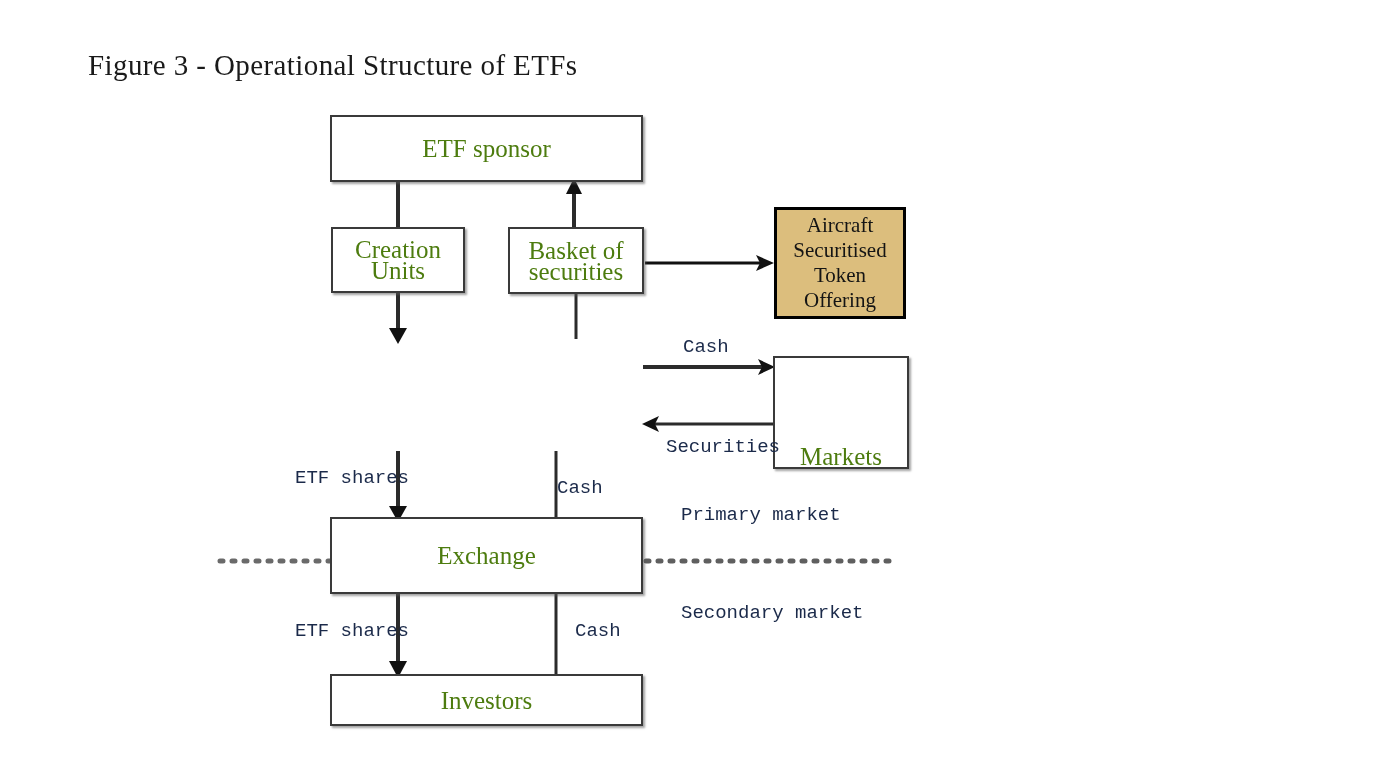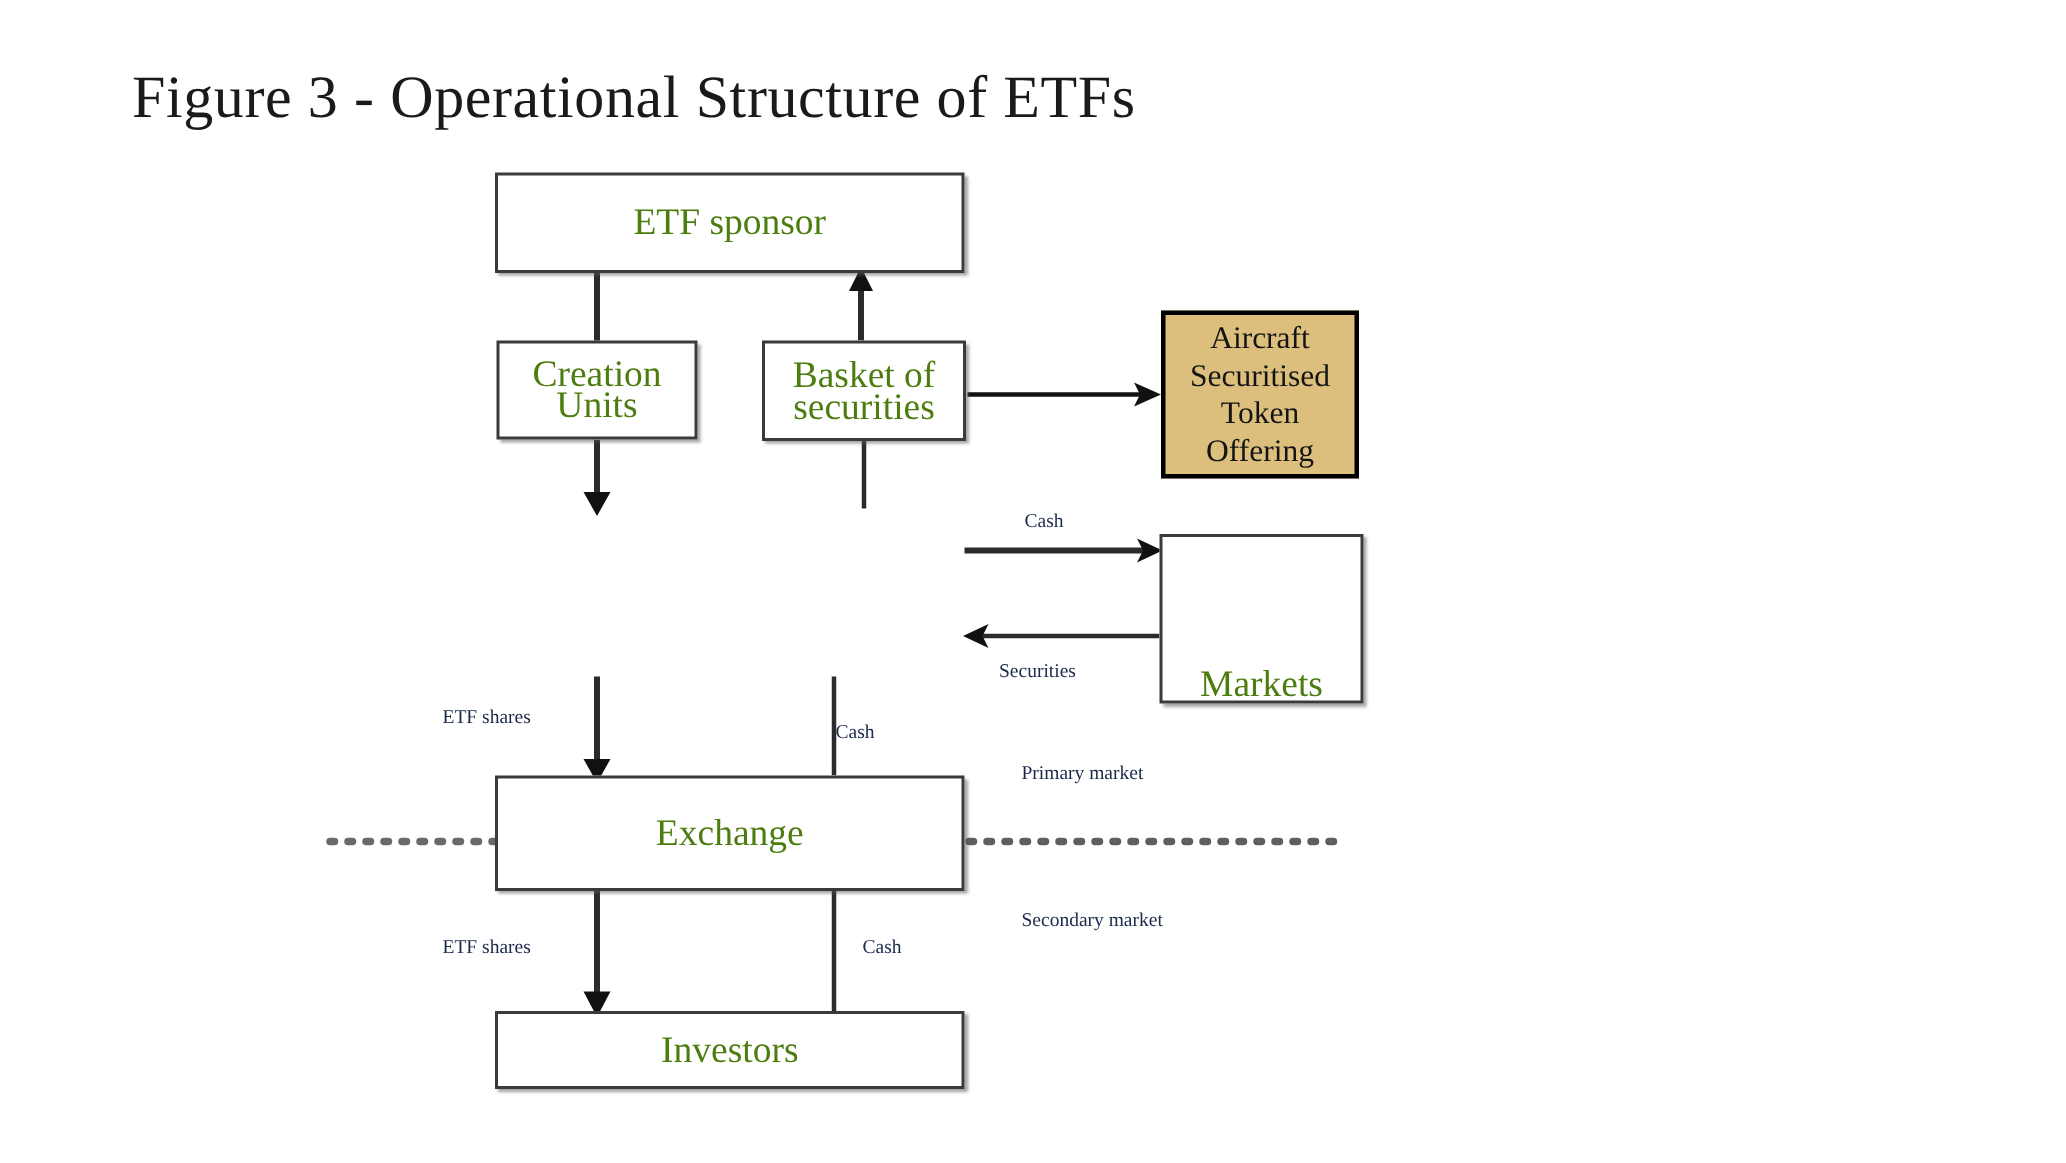--- a/index.html
+++ b/index.html
@@ -16,21 +16,21 @@
     overflow: hidden;
     font-family: "Liberation Serif", "DejaVu Serif", serif;
   }
 
   
   #figure-title {
     position: absolute;
     left: 88px;
     top: 40px;
     font-family: "Liberation Serif", "DejaVu Serif", serif;
-    font-size: 40px;
+    font-size: 29px;
     line-height: 50px;
     color: #1a1a1a;
     letter-spacing: 0.4px;
     white-space: nowrap;
   }
 
   
   #connectors {
     position: absolute;
     left: 0;
@@ -75,22 +75,22 @@
     box-shadow: none;
     color: #141414;
     font-size: 21px;
     line-height: 25px;
   }
 
   
   .edge-label {
     position: absolute;
     color: #1b2a4a;
-    font-family: Liberation Serif, serif;
-    font-size: 13px;
+    font-family: Liberation Mono, monospace;
+    font-size: 19px;
     line-height: 22px;
     white-space: nowrap;
     z-index: 4;
   }
   #label-cash-markets      { left: 683px;  top: 336px; }
   #label-securities        { left: 666px;  top: 436px; }
   #label-etf-shares-1      { left: 295px;  top: 467px; }
   #label-cash-1            { left: 557px;  top: 477px; }
   #label-etf-shares-2      { left: 295px;  top: 620px; }
   #label-cash-2            { left: 575px;  top: 620px; }

